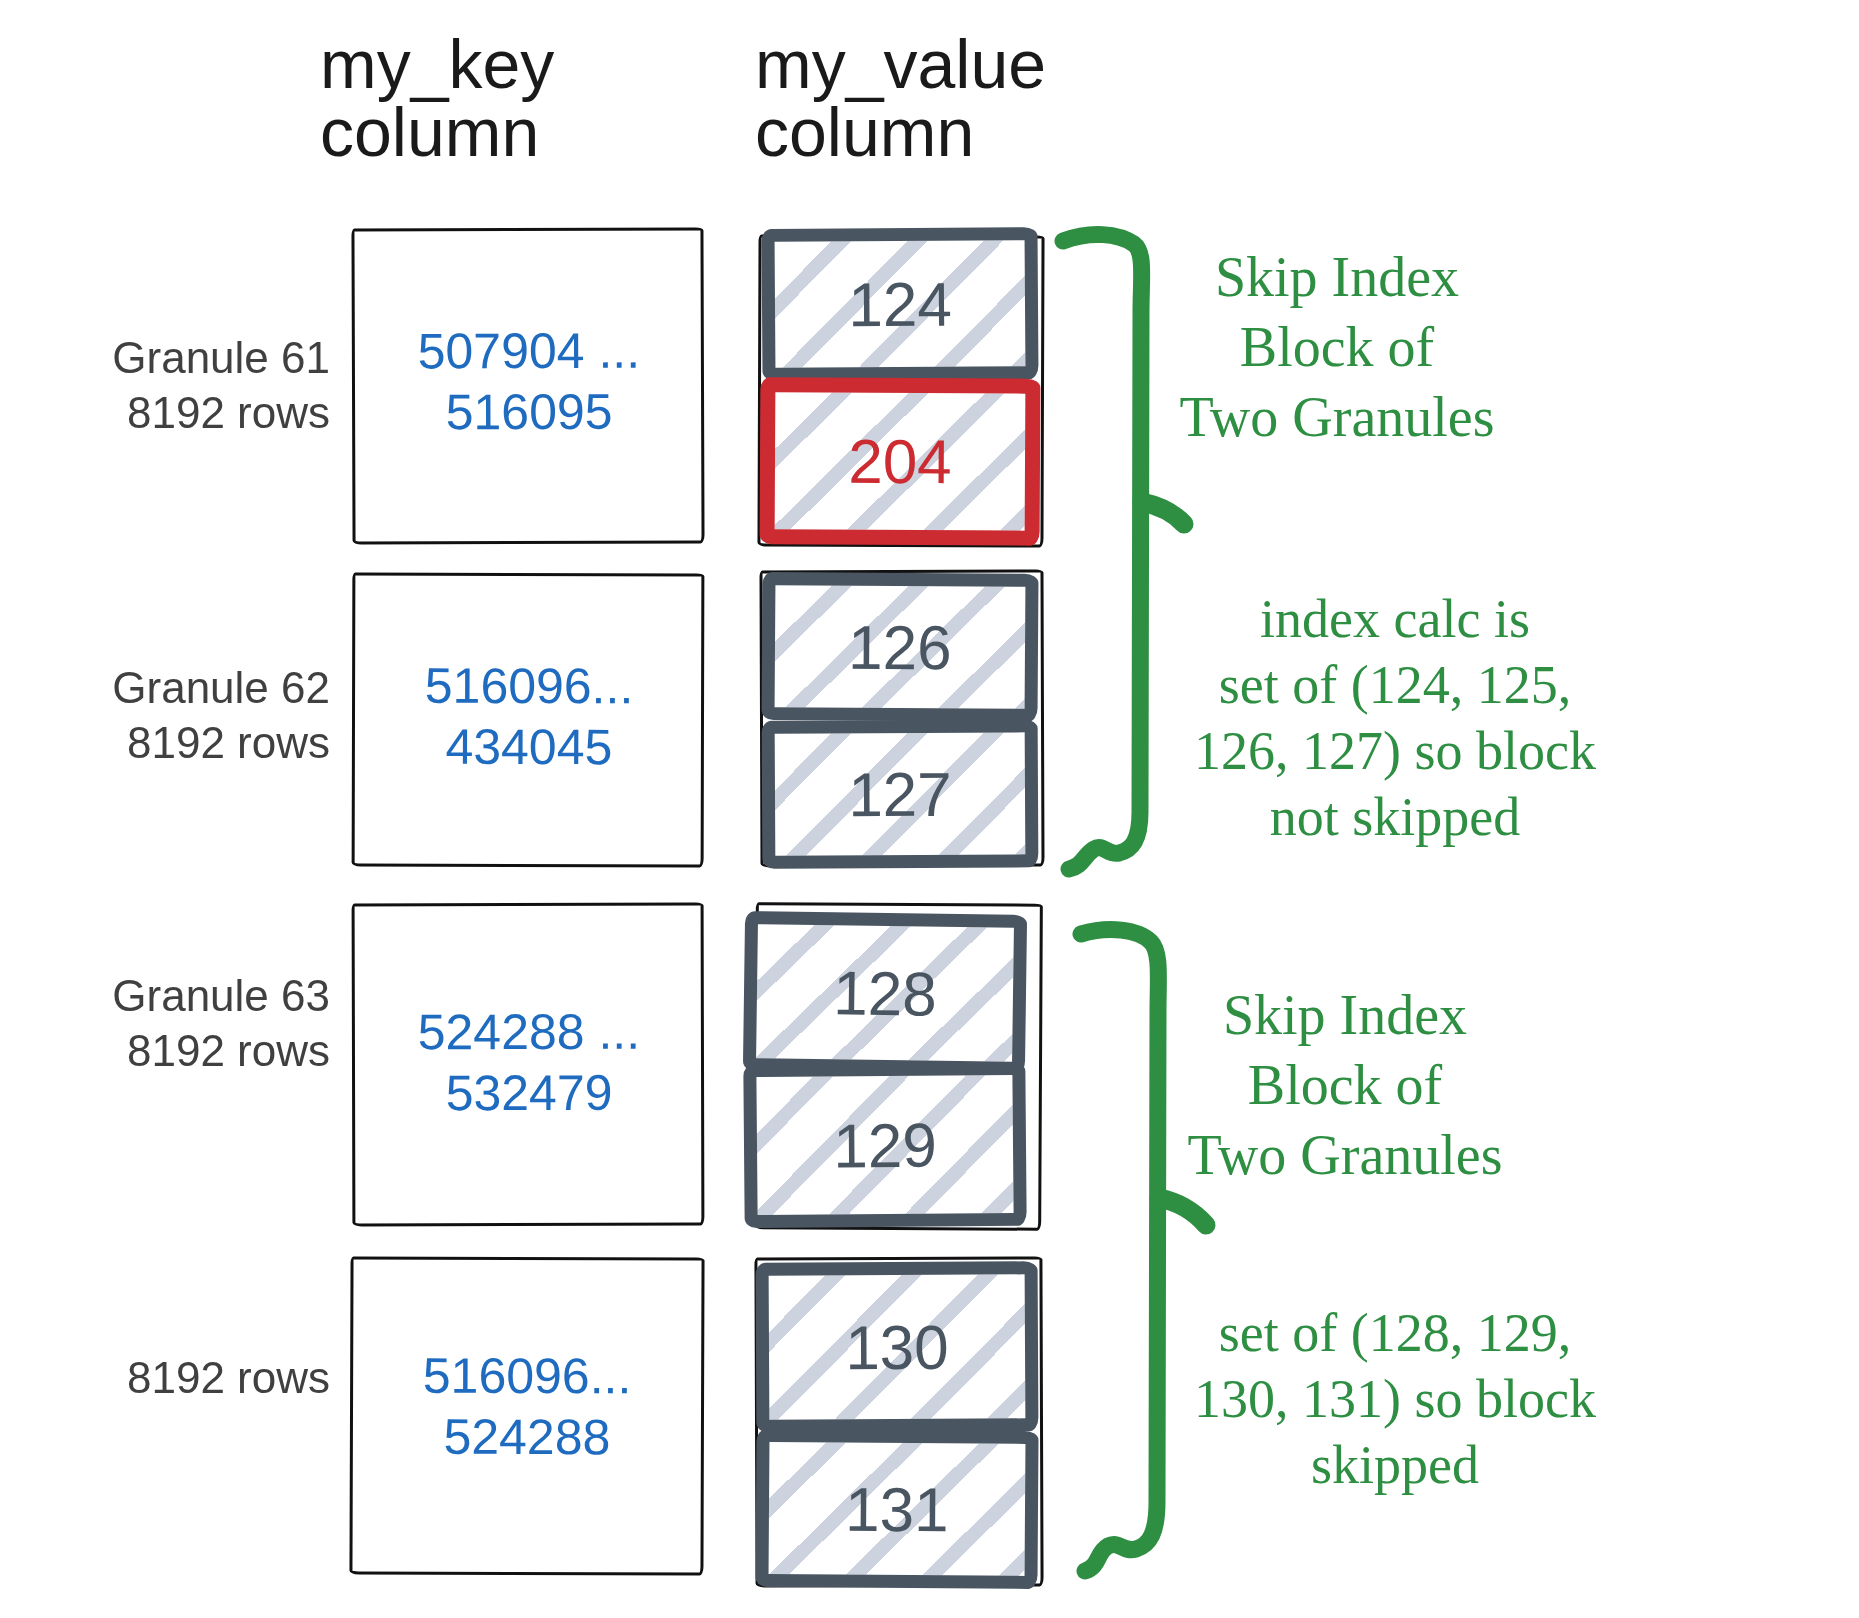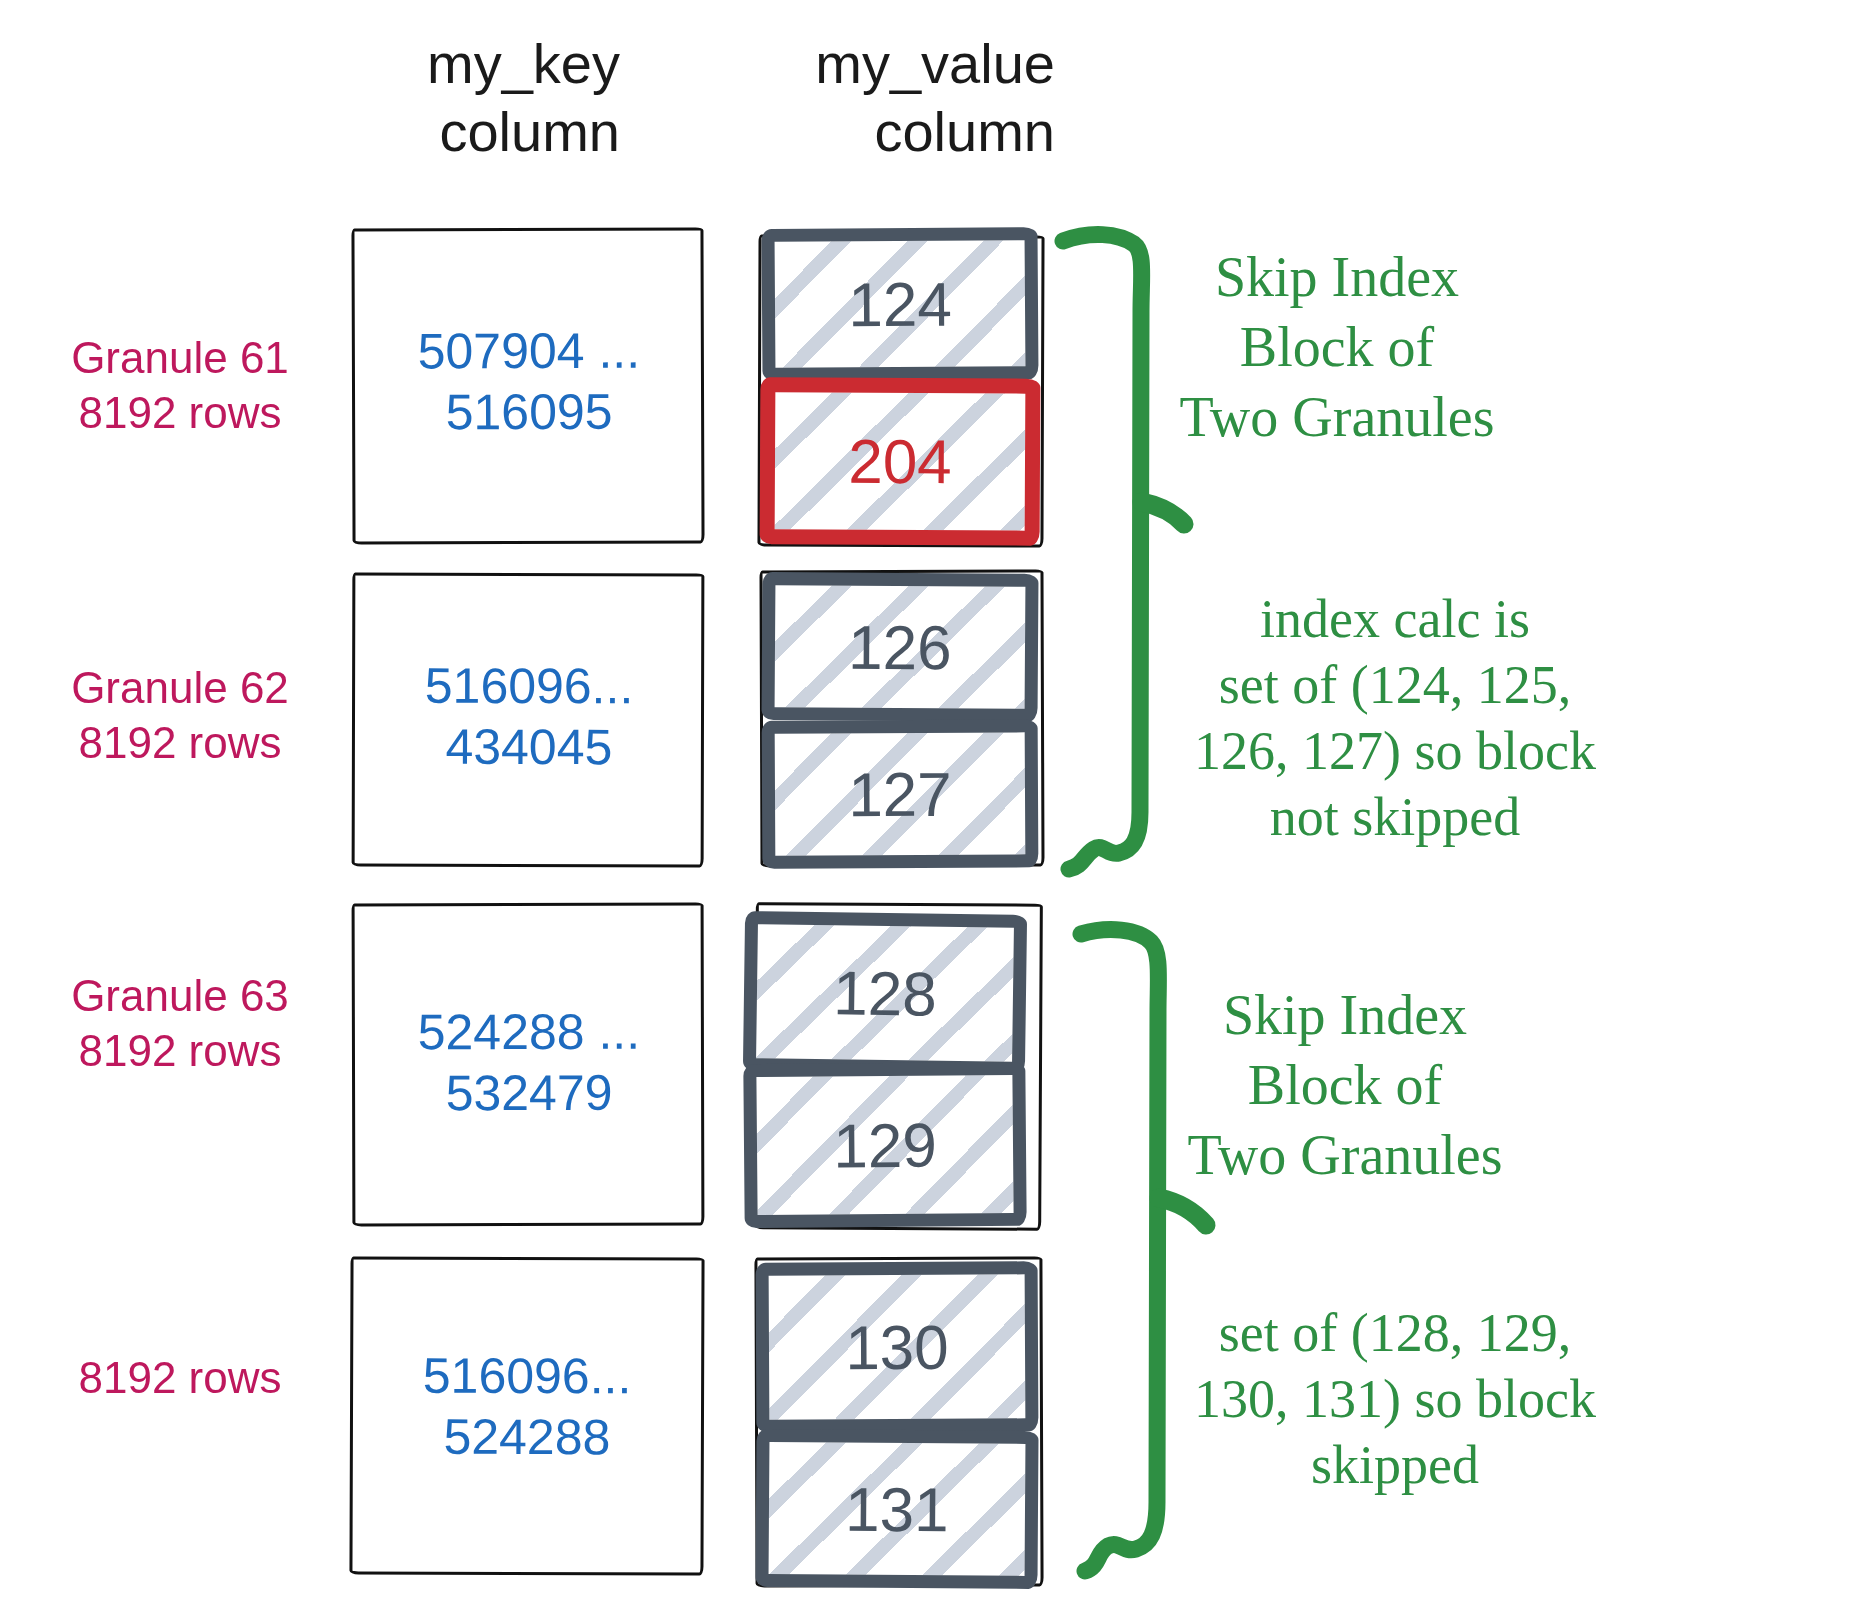--- a/index.html
+++ b/index.html
@@ -7,26 +7,26 @@
     --hatch:#ccd3de; --ink:#111111;
   }
   html,body{margin:0;padding:0;background:#ffffff;}
   .canvas{
     position:relative; width:1859px; height:1618px; background:#ffffff;
     font-family:"Liberation Sans", sans-serif; overflow:hidden;
   }
   .abs{position:absolute;}
   
   .col-header{
-    width:300px; text-align:right; color:#1a1a1a;
-    font-size:56px; line-height:68px; top:30px;
+    width:300px; text-align:left; color:#1a1a1a;
+    font-size:68px; line-height:68px; top:30px;
   }
   
   .gran-label{
-    left:30px; width:300px; text-align:center; color:#be185d;
+    left:30px; width:300px; text-align:right; color:#404040;
     font-size:44px; line-height:55px;
   }
   
   .sketchbox{
     background:#ffffff; border:3px solid var(--ink);
     border-radius:3px 8px 4px 9px / 7px 3px 9px 4px;
     box-sizing:border-box;
   }
   
   .keytext{

